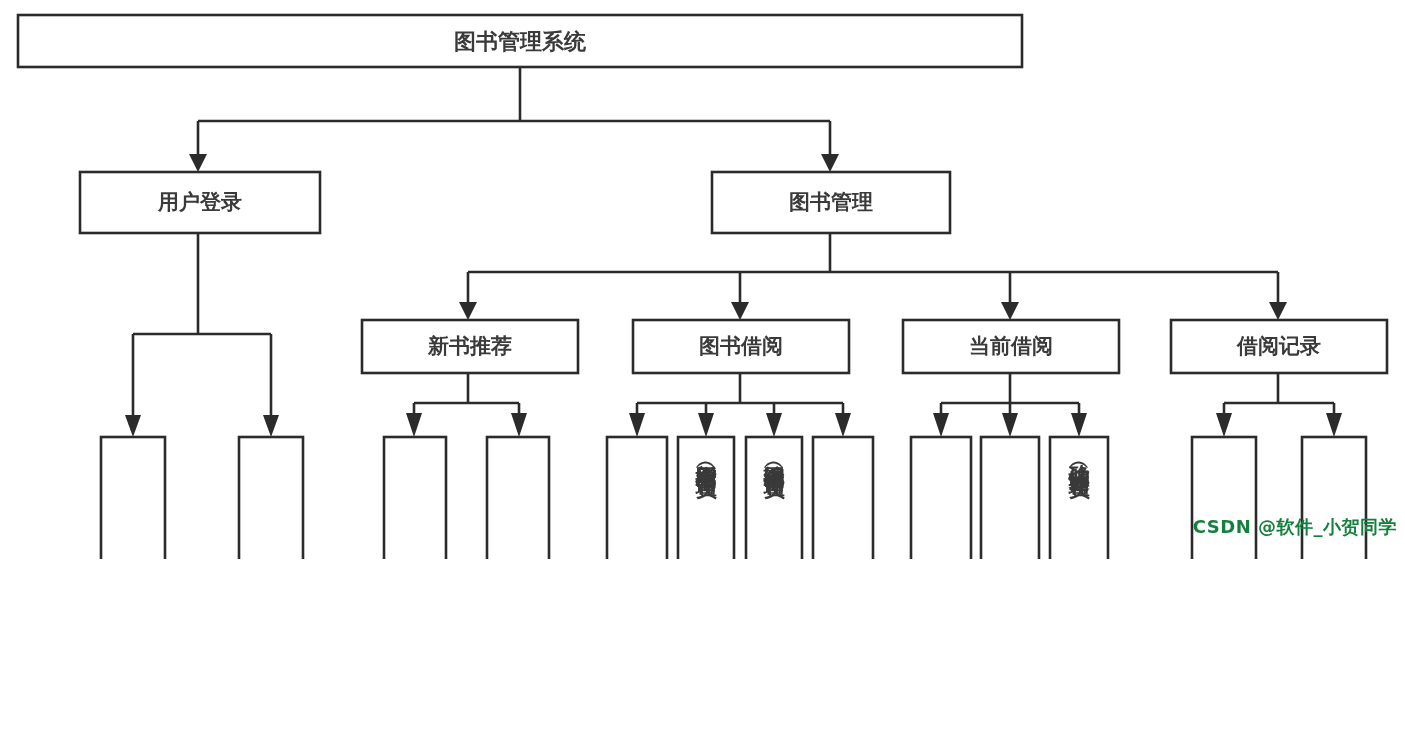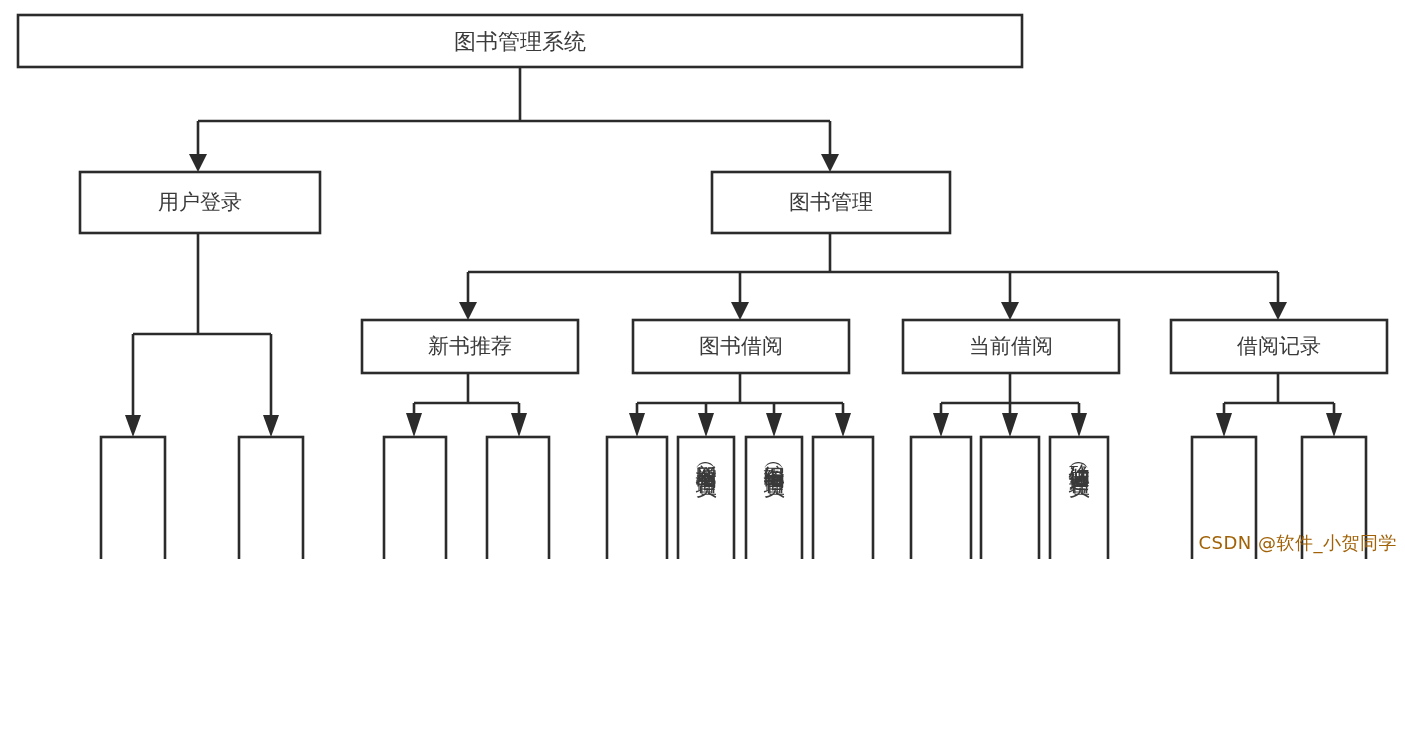--- a/index.html
+++ b/index.html
@@ -10,20 +10,21 @@
   }
   body {
     font-family: "DejaVu Sans", "Liberation Sans", sans-serif;
   }
   #diagram-root {
     position: relative;
     width: 1405px;
     height: 559px;
     background: #ffffff;
     overflow: hidden;
+    font-weight: bold;
   }
   svg.diagram-canvas {
     position: absolute;
     left: 0;
     top: 0;
     width: 1405px;
     height: 747px;
   }
   .node-box {
     fill: #ffffff;
@@ -67,24 +68,24 @@
     font-size: 21px;
     line-height: 1.08;
     letter-spacing: 2px;
     color: #3a3a3a;
     white-space: nowrap;
     pointer-events: none;
   }
   .watermark {
     position: absolute;
     right: 8px;
-    bottom: 4px;
+    bottom: 20px;
     font-family: "DejaVu Sans", "Liberation Sans", sans-serif;
     font-size: 18px;
-    color: #a16207;
+    color: #15803d;
     letter-spacing: 0.5px;
     white-space: nowrap;
   }
 </style>
 </head>
 <body>
 
 <div id="diagram-root">
 
   <svg class="diagram-canvas" viewBox="0 0 1405 747" xmlns="http://www.w3.org/2000/svg">

